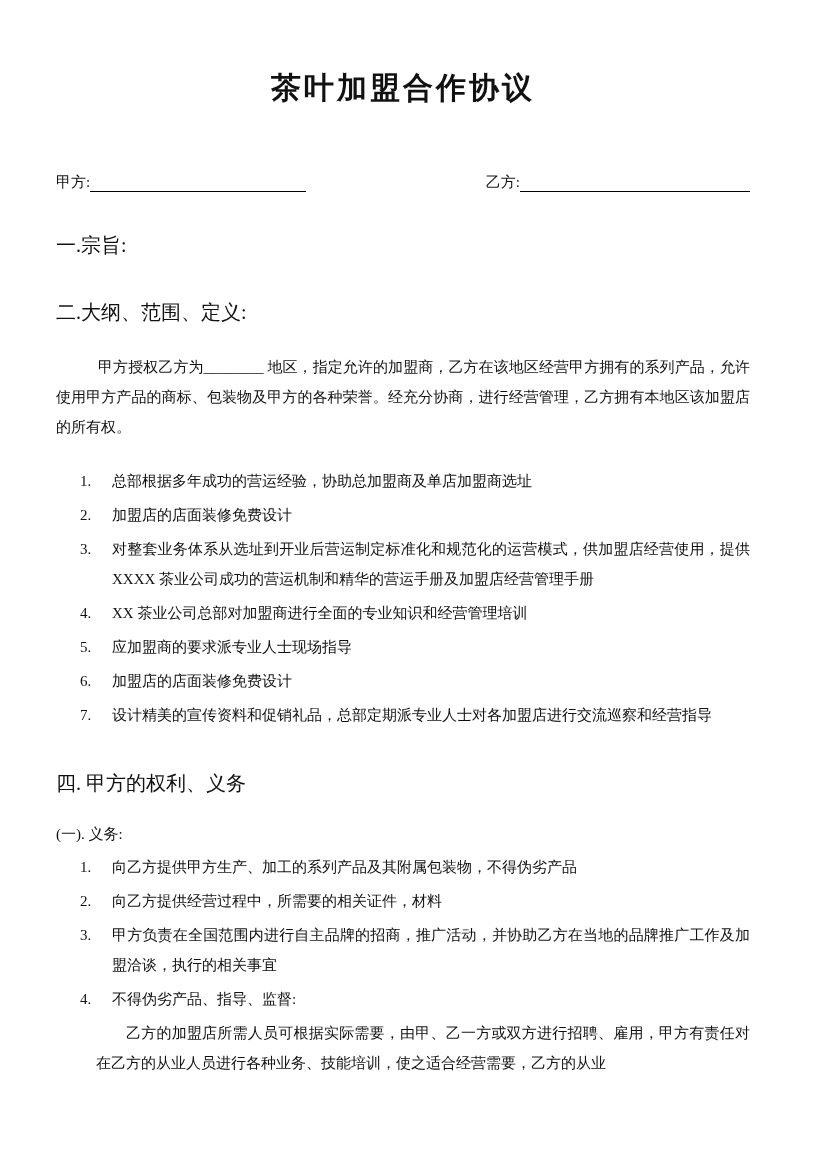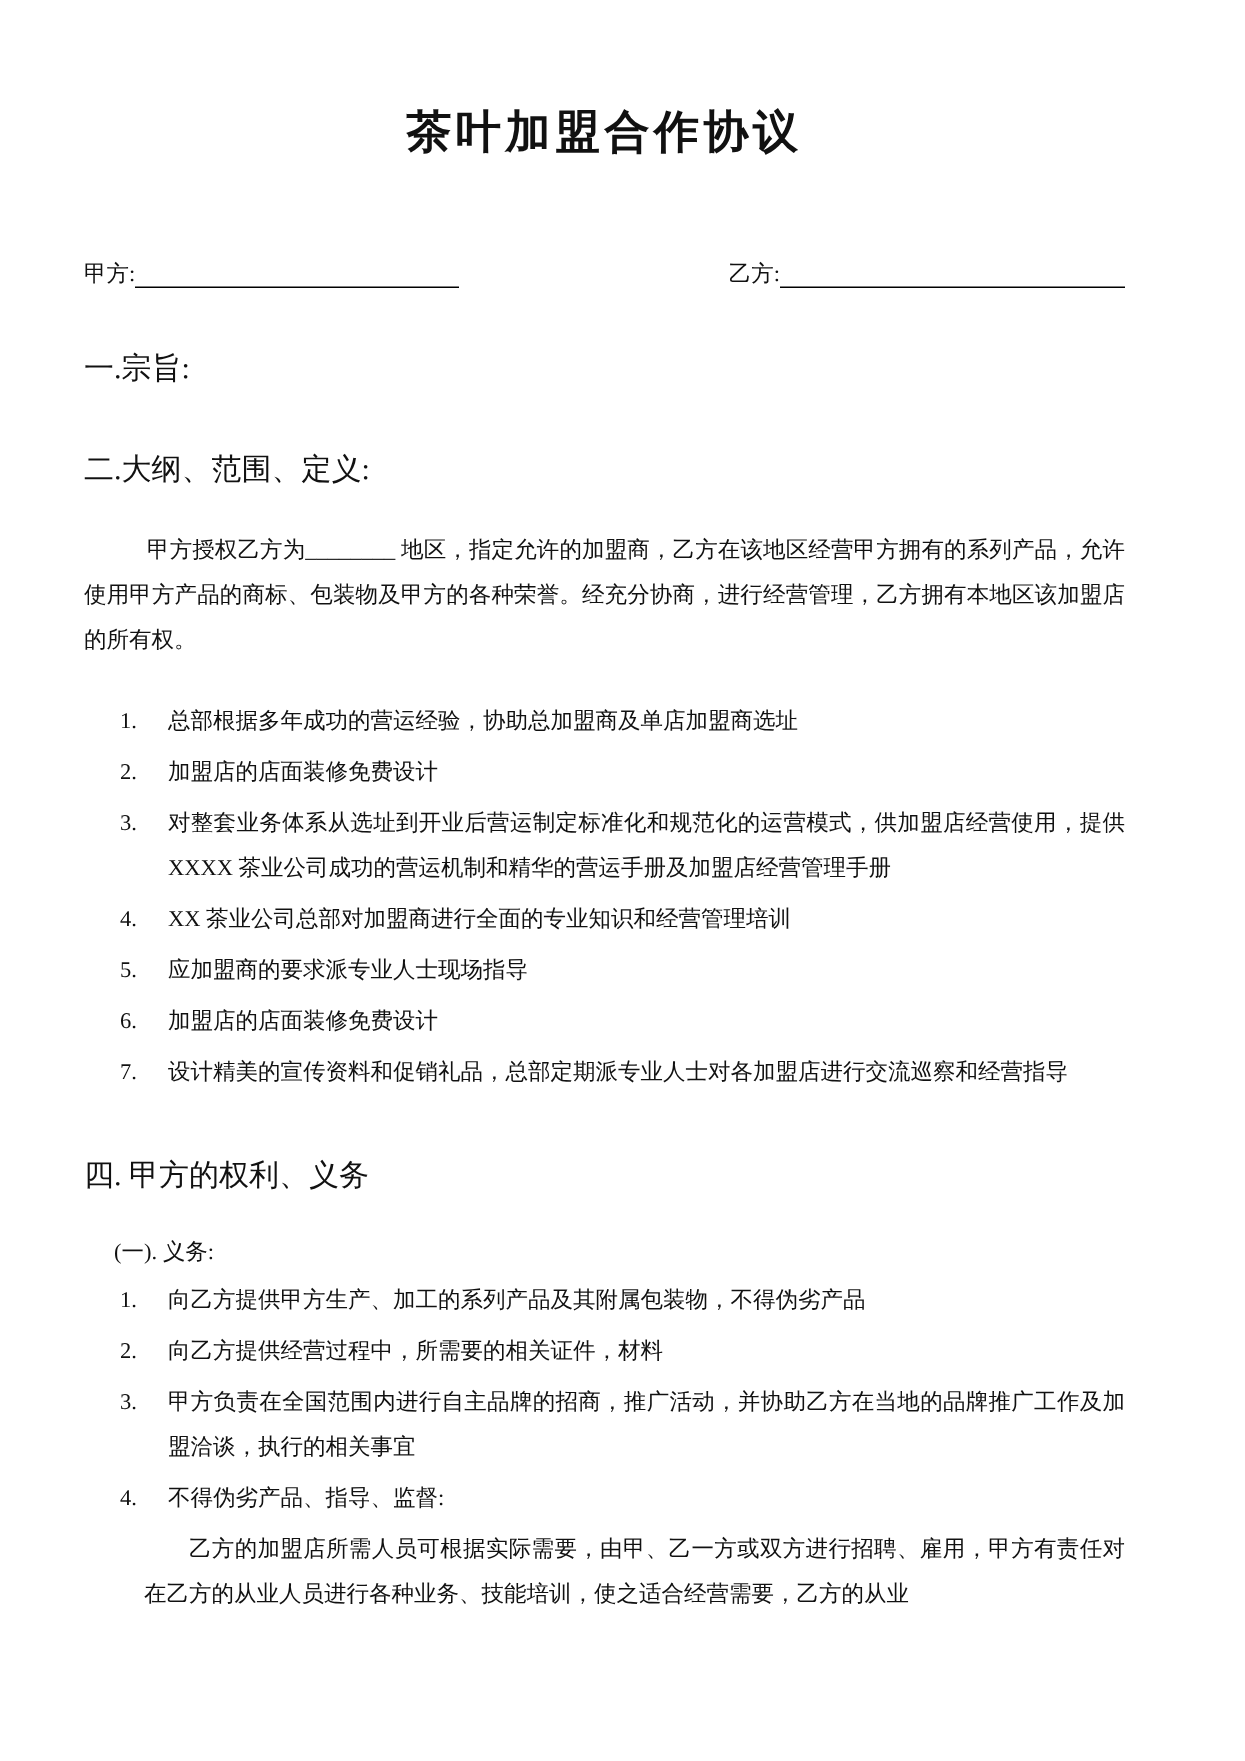--- a/index.html
+++ b/index.html
@@ -34,21 +34,21 @@
     text-align:justify;
   }
   .indent2 { text-indent:2.2em; }
   .indent3 { text-indent:2.8em; }
   .list { margin-top:24px; }
   .list-item {
     display:flex; font-size:15px; line-height:30px; margin-bottom:4px;
   }
   .list-num { flex:none; width:32px; margin-left:24px; }
   .list-text { flex:1; text-align:justify; }
-  .sub-heading { font-size:15px; margin-top:28px; margin-left:20px; }
+  .sub-heading { font-size:15px; margin-top:28px; margin-left:0; }
   .tight { margin-top:8px; }
   .continuation {
     font-size:15px; line-height:30px; margin-top:2px;
     margin-left:40px; text-indent:2em; text-align:justify;
   }
   
   .watermark {
     position:absolute; z-index:0; pointer-events:none;
     display:flex; flex-direction:column; align-items:center;
     transform:rotate(-45deg);

